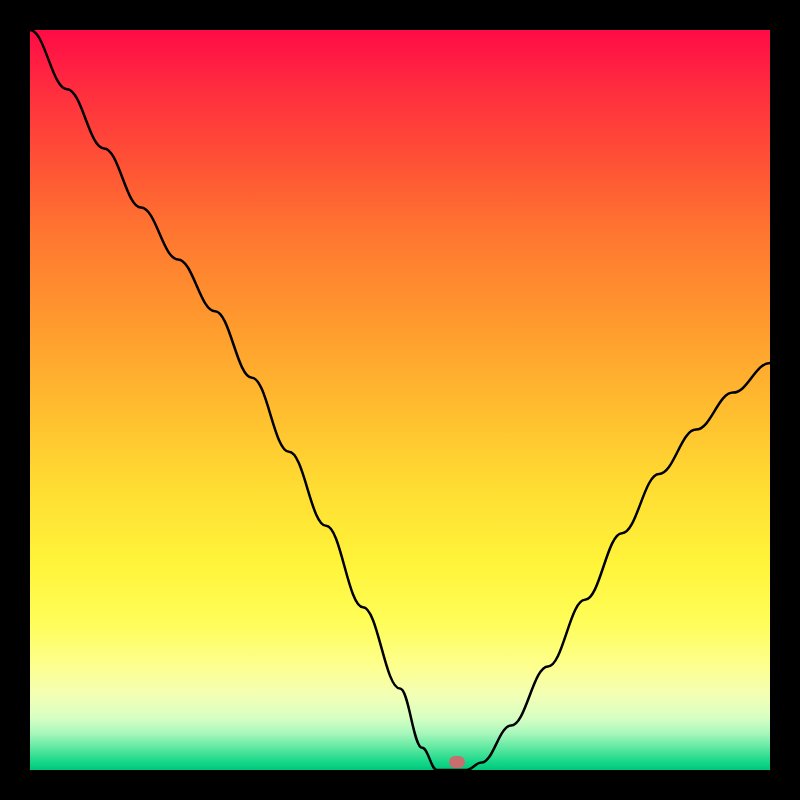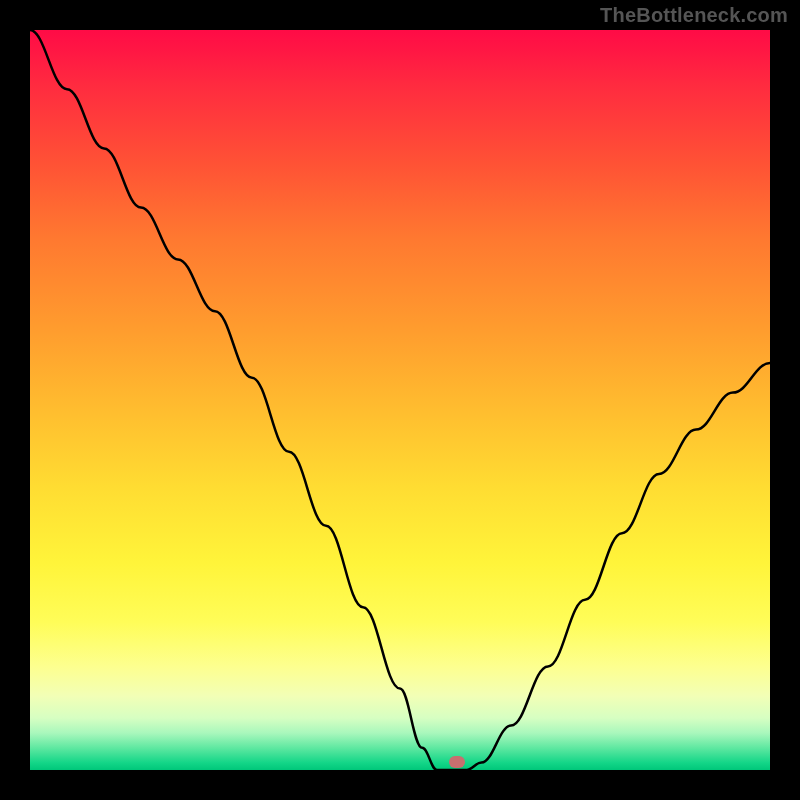--- a/index.html
+++ b/index.html
@@ -60,21 +60,20 @@
     width: 16px;
     height: 12px;
     background: #c76f6f;
     border-radius: 6px;
   }
 </style>
 </head>
 <body>
 
 <div class="outer">
-  <div class="watermark">TheBottleneck.com</div>
 
   <div class="plot">
     <div class="gradient"></div>
 
     <svg class="curve" viewBox="0 0 740 740" preserveAspectRatio="none">
       <path d="M 0.0 0.0 C 14.8 0.0, 22.2 59.2, 37.0 59.2 C 51.8 59.2, 59.2 118.4, 74.0 118.4 C 88.8 118.4, 96.2 177.6, 111.0 177.6 C 125.8 177.6, 133.2 229.4, 148.0 229.4 C 162.8 229.4, 170.2 281.2, 185.0 281.2 C 199.8 281.2, 207.2 347.8, 222.0 347.8 C 236.8 347.8, 244.2 421.8, 259.0 421.8 C 273.8 421.8, 281.2 495.8, 296.0 495.8 C 310.8 495.8, 318.2 577.2, 333.0 577.2 C 347.8 577.2, 355.2 658.6, 370.0 658.6 C 378.9 658.6, 383.3 717.8, 392.2 717.8 C 398.1 717.8, 401.1 740.0, 407.0 740.0 C 412.9 740.0, 415.9 740.0, 421.8 740.0 C 427.7 740.0, 430.7 740.0, 436.6 740.0 C 442.5 740.0, 445.5 732.6, 451.4 732.6 C 463.2 732.6, 469.2 695.6, 481.0 695.6 C 495.8 695.6, 503.2 636.4, 518.0 636.4 C 532.8 636.4, 540.2 569.8, 555.0 569.8 C 569.8 569.8, 577.2 503.2, 592.0 503.2 C 606.8 503.2, 614.2 444.0, 629.0 444.0 C 643.8 444.0, 651.2 399.6, 666.0 399.6 C 680.8 399.6, 688.2 362.6, 703.0 362.6 C 717.8 362.6, 725.2 333.0, 740.0 333.0" fill="none" stroke="#000" stroke-width="2.5" stroke-linejoin="round" stroke-linecap="round"></path>
     </svg>
 
     <div class="marker" style="left: 418.98px; bottom: 2px;"></div>
   </div>

